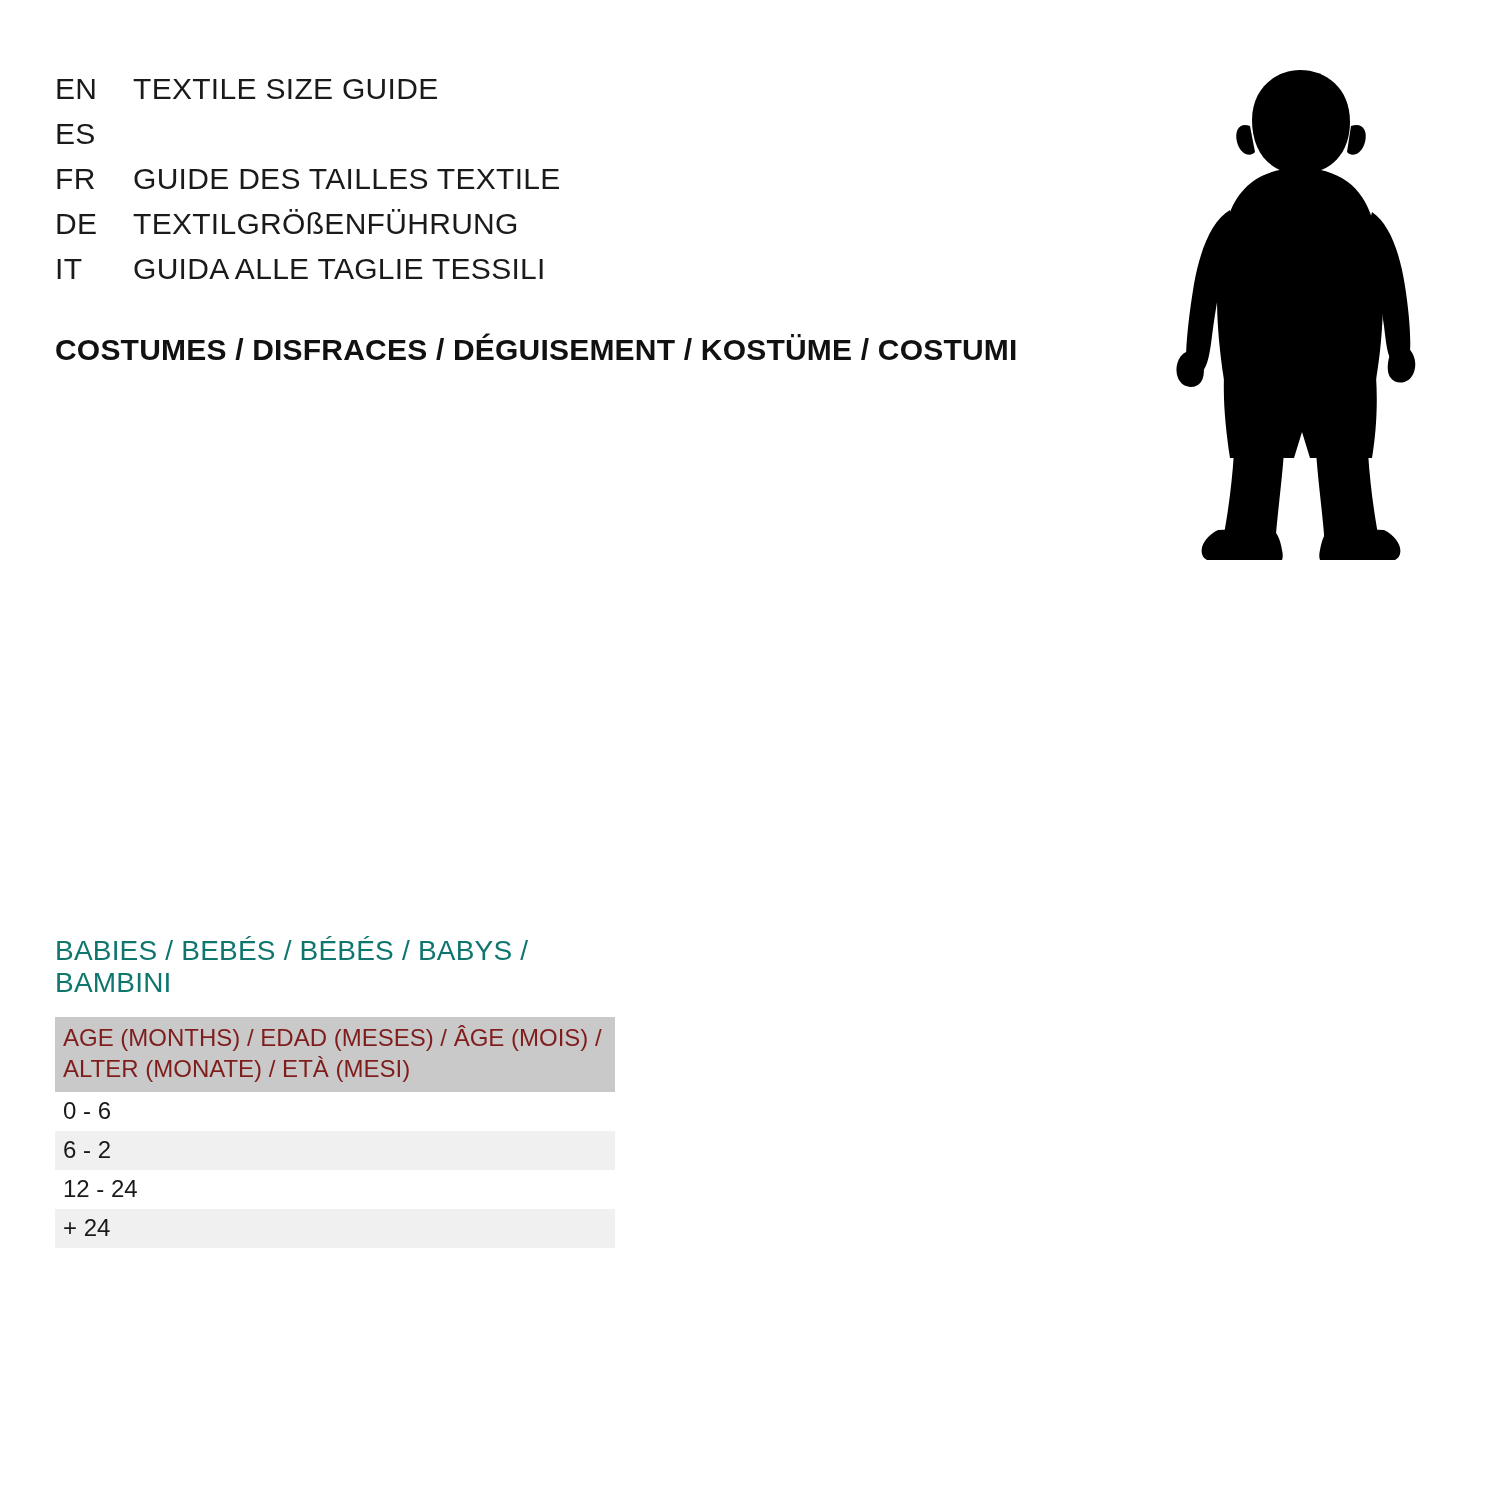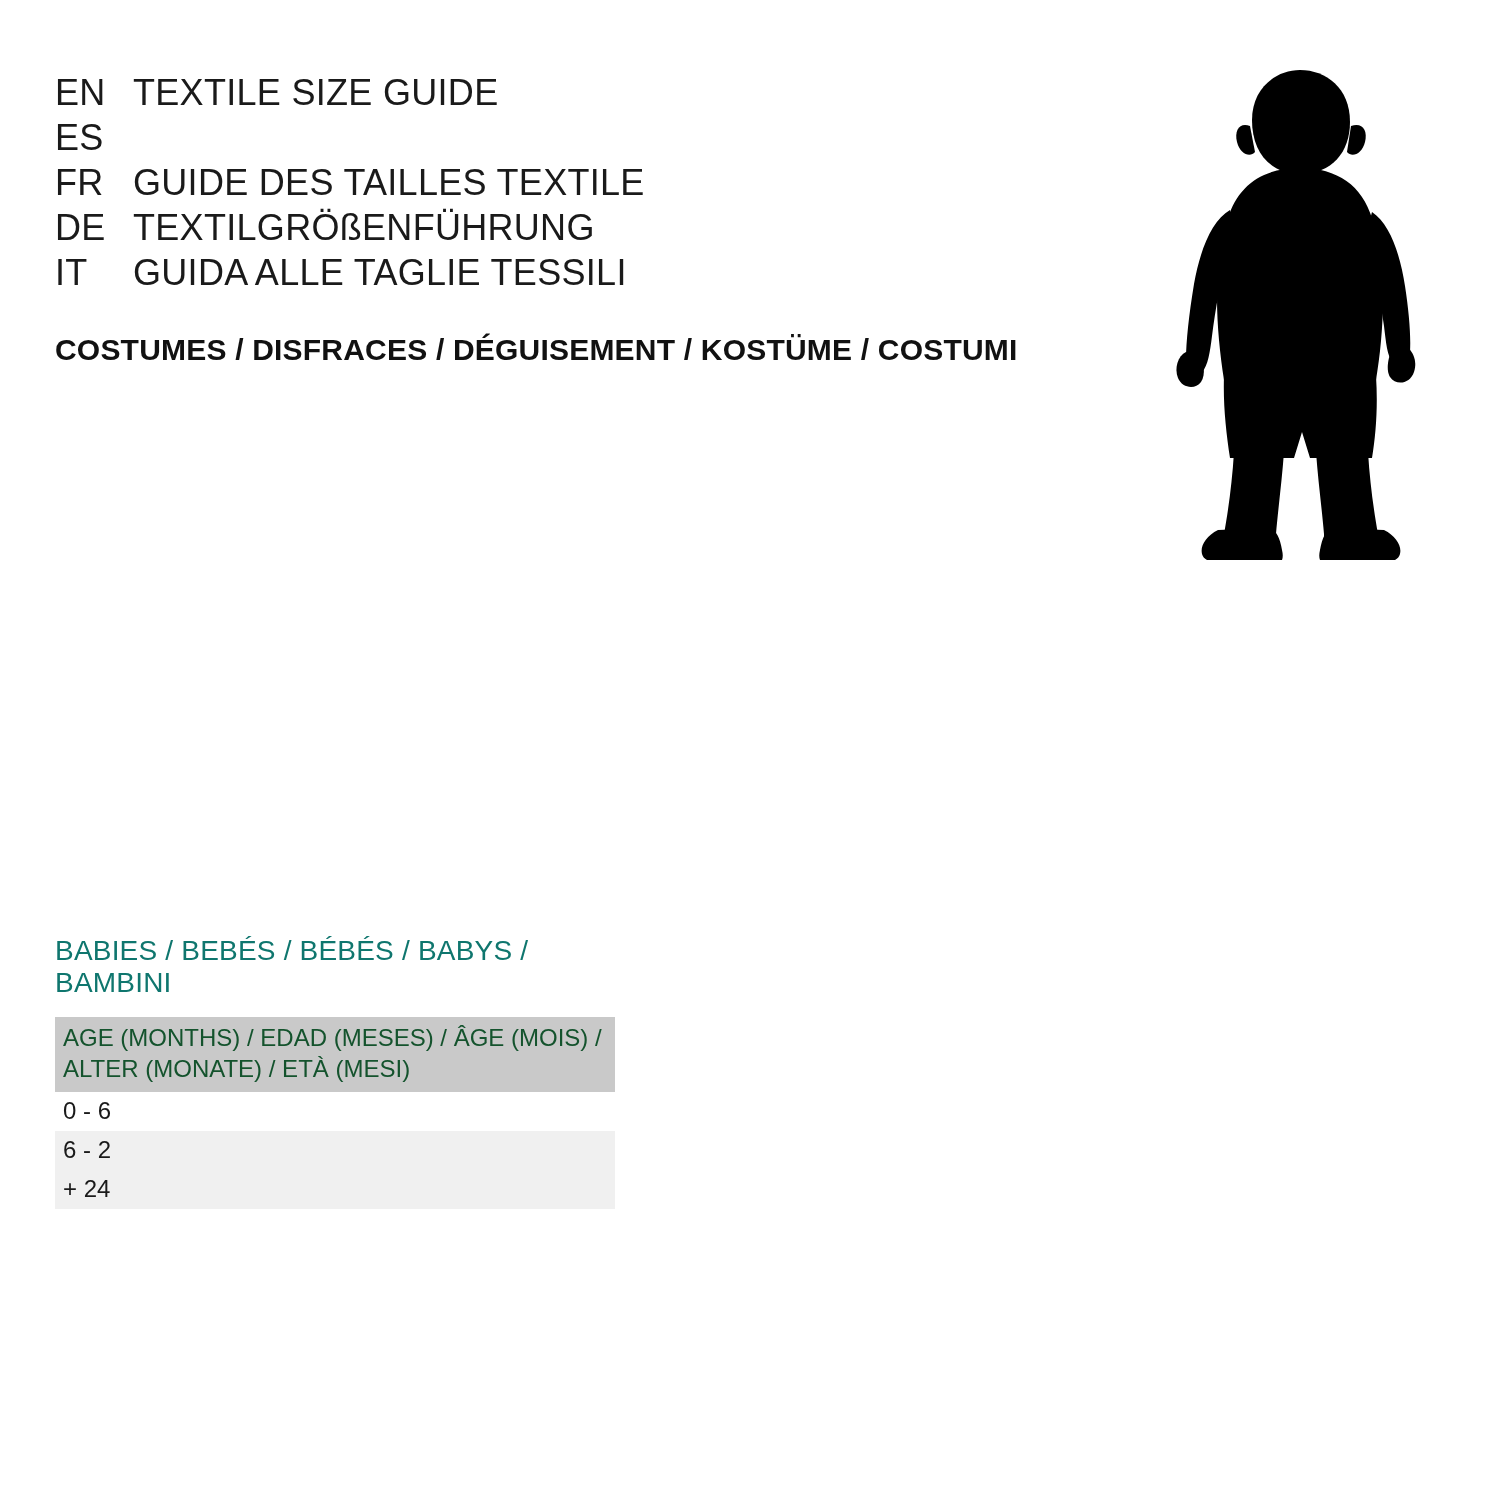--- a/index.html
+++ b/index.html
@@ -25,21 +25,21 @@
   .lang-block {
     position: absolute;
     left: 55px;
     top: 72px;
     width: 1000px;
   }
   .lang-row {
     display: flex;
     align-items: baseline;
     height: 45px;
-    font-size: 36px;
+    font-size: 30px;
     letter-spacing: 0.3px;
     color: #1a1a1a;
   }
   .lang-code {
     width: 78px;
     flex: 0 0 78px;
   }
   .lang-text {
     flex: 1 1 auto;
   }
@@ -86,21 +86,21 @@
     width: 560px;
     table-layout: fixed;
   }
   table.size-table th {
     background: #c9c9c9;
     font-weight: normal;
     text-align: left;
     font-size: 24px;
     line-height: 1.28;
     padding: 6px 8px 8px 8px;
-    color: #14532d;
+    color: #7f1d1d;
   }
   table.size-table td {
     font-size: 24px;
     padding: 5px 8px 6px 8px;
     color: #1a1a1a;
   }
   table.size-table tr.odd td {
     background: #ffffff;
     margin-left: 20px;
   }
@@ -185,20 +185,23 @@
           <th>AGE (MONTHS) / EDAD (MESES) / ÂGE (MOIS) / ALTER (MONATE) / ETÀ (MESI)</th>
         </tr>
       </thead>
       <tbody>
         <tr class="odd">
           <td>0 - 6</td>
         </tr>
         <tr class="even">
           <td>6 - 2</td>
         </tr>
+        <tr class="odd">
+          <td>12 - 24</td>
+        </tr>
         <tr class="even">
           <td>+ 24</td>
         </tr>
       </tbody>
     </table>
   </div>
 
 </div>
 
 </body></html>

